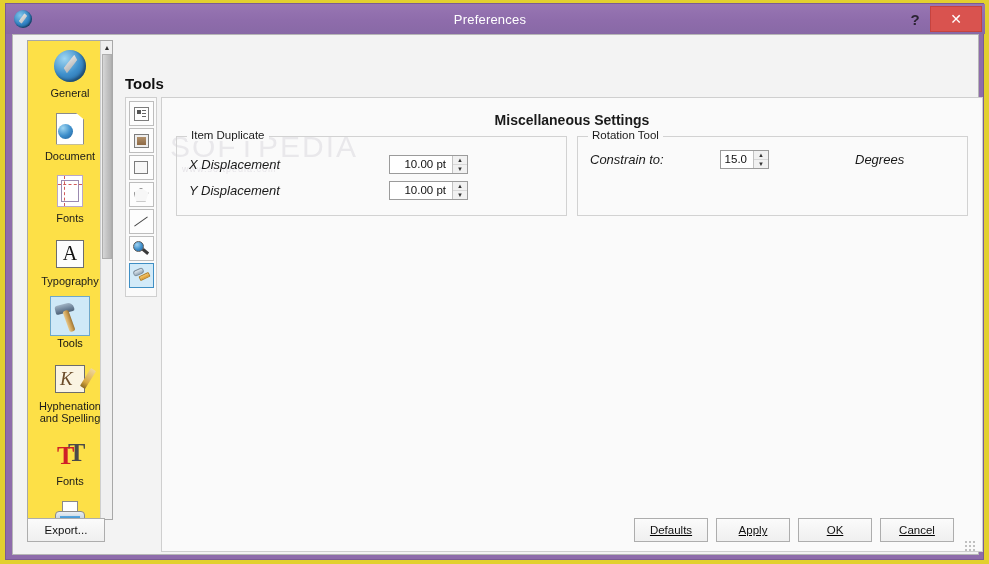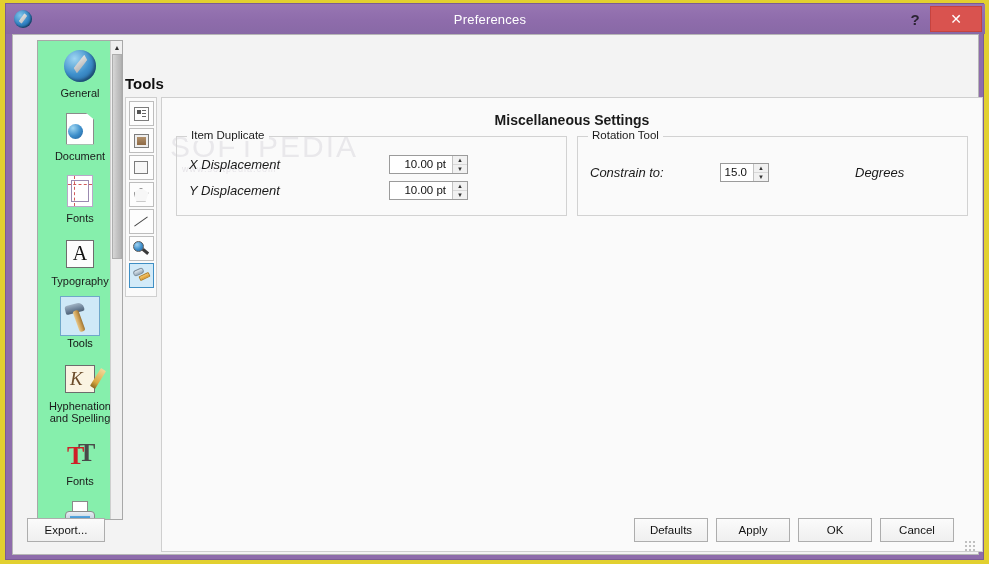--- a/index.html
+++ b/index.html
@@ -71,23 +71,23 @@
   #dialog-body {
     position: absolute;
     left: 6px; top: 30px;
     width: 967px; height: 521px;
     background: #f3f3f3;
     border: 1px solid #b6b6b6;
   }
 
   
   #sidebar {
-    position: absolute; left: 24px; top: 5px;
+    position: absolute; left: 14px; top: 5px;
     width: 86px; height: 480px;
-    background: #86efac;
+    background: #fde047;
     border: 1px solid #a8a8a8;
     overflow: hidden;
   }
   .sidebar-item {
     width: 100%;
     padding: 5px 2px 4px 2px;
     text-align: center;
     cursor: default;
   }
   .sidebar-item .si-iconwrap {
@@ -356,21 +356,21 @@
   }
   .dlg-button {
     height: 24px; min-width: 74px; padding: 0 10px;
     background: linear-gradient(to bottom, #fbfbfb 0%, #efefef 100%);
     border: 1px solid #adadad;
     font-size: 11.5px; color: #111;
     display: inline-flex; align-items: center; justify-content: center;
     cursor: default;
   }
   #export-button { position: absolute; left: 14px; top: 0; min-width: 78px; }
-  #right-buttons { position: absolute; right: 16px; top: 0; display: flex; gap: 8px; }
+  #right-buttons { position: absolute; right: 16px; top: 0; display: flex; gap: 8px; text-decoration: underline; }
 
   #resize-grip {
     position: absolute; right: 2px; bottom: 2px; width: 12px; height: 12px;
     background-image:
       radial-gradient(circle, #b9b9b9 40%, transparent 41%);
     background-size: 4px 4px;
     opacity: .9;
   }
 </style>
 </head>
@@ -531,21 +531,21 @@
                 <span class="sb-up">▲</span>
                 <span class="sb-dn">▼</span>
               </span>
             </span>
           </div>
         </div>
 
         <div class="groupbox" id="group-rotation-tool">
           <div class="gb-title">Rotation Tool</div>
 
-          <div class="field-row" style="margin-top:22px;">
+          <div class="field-row" style="margin-top:9px;">
             <span class="field-label" style="width:130px;">Constrain to:</span>
             <span class="spinbox">
               <span class="sb-value" style="width:32px;">15.0</span>
               <span class="sb-arrows">
                 <span class="sb-up">▲</span>
                 <span class="sb-dn">▼</span>
               </span>
             </span>
             <span class="field-label" style="margin-left:86px;">Degrees</span>
           </div>

